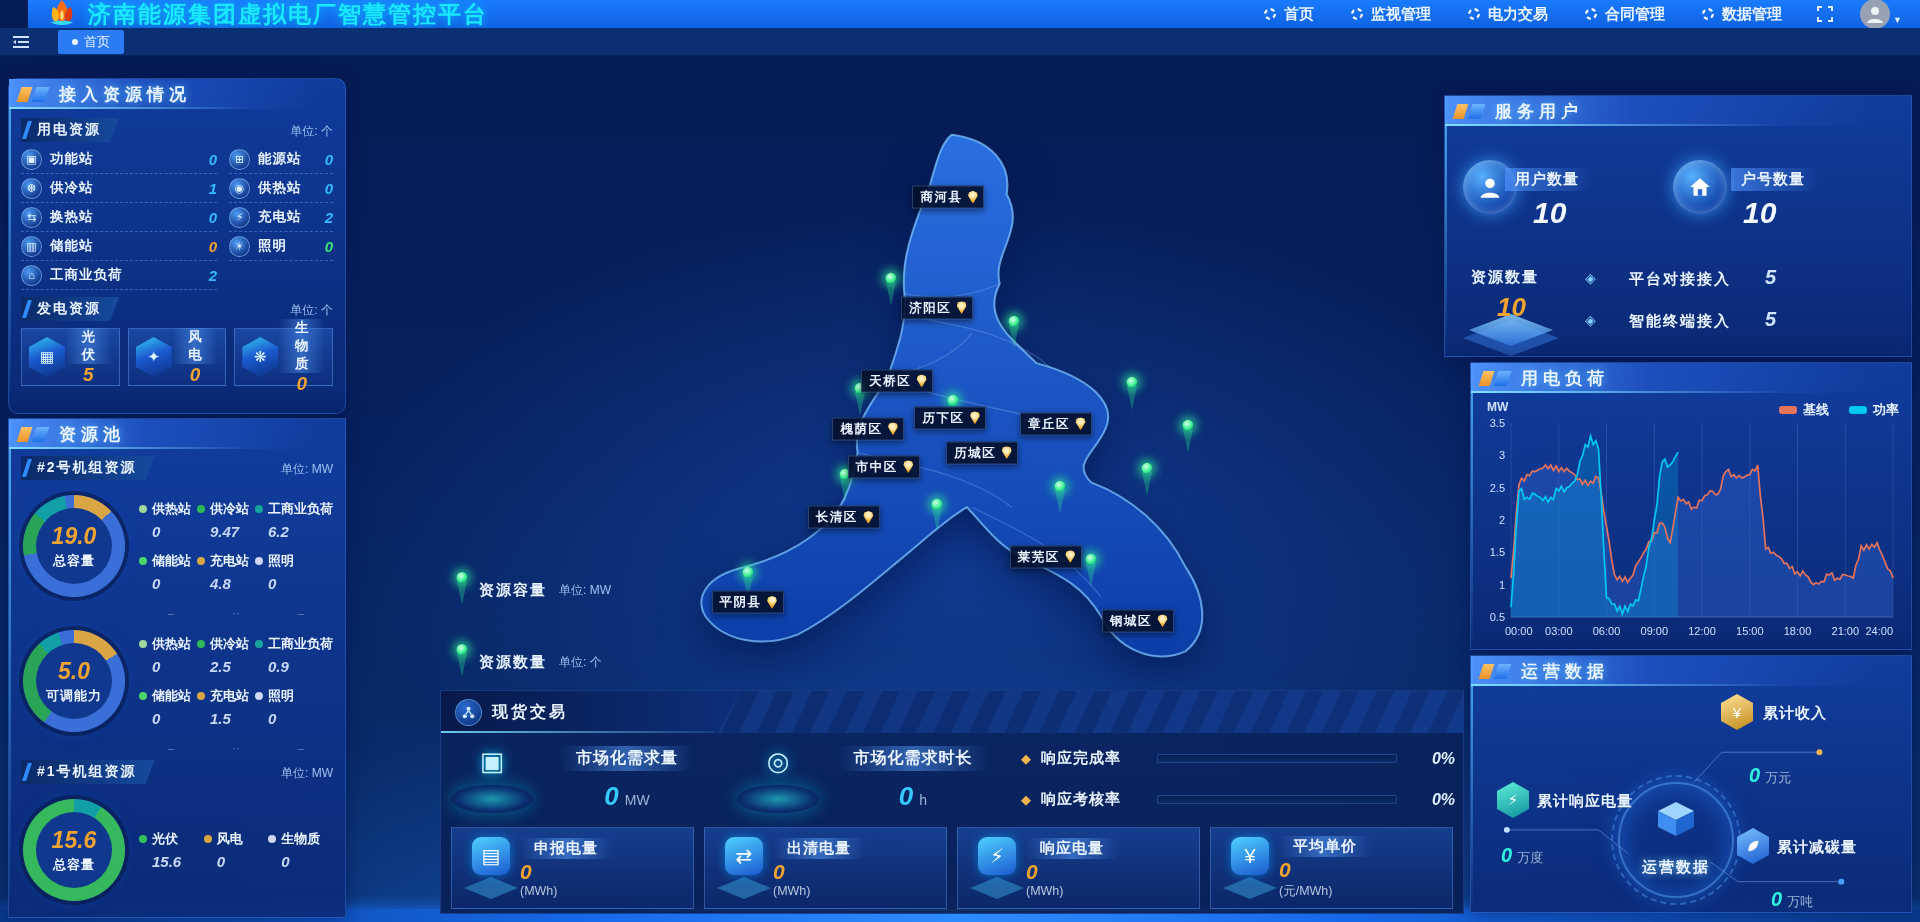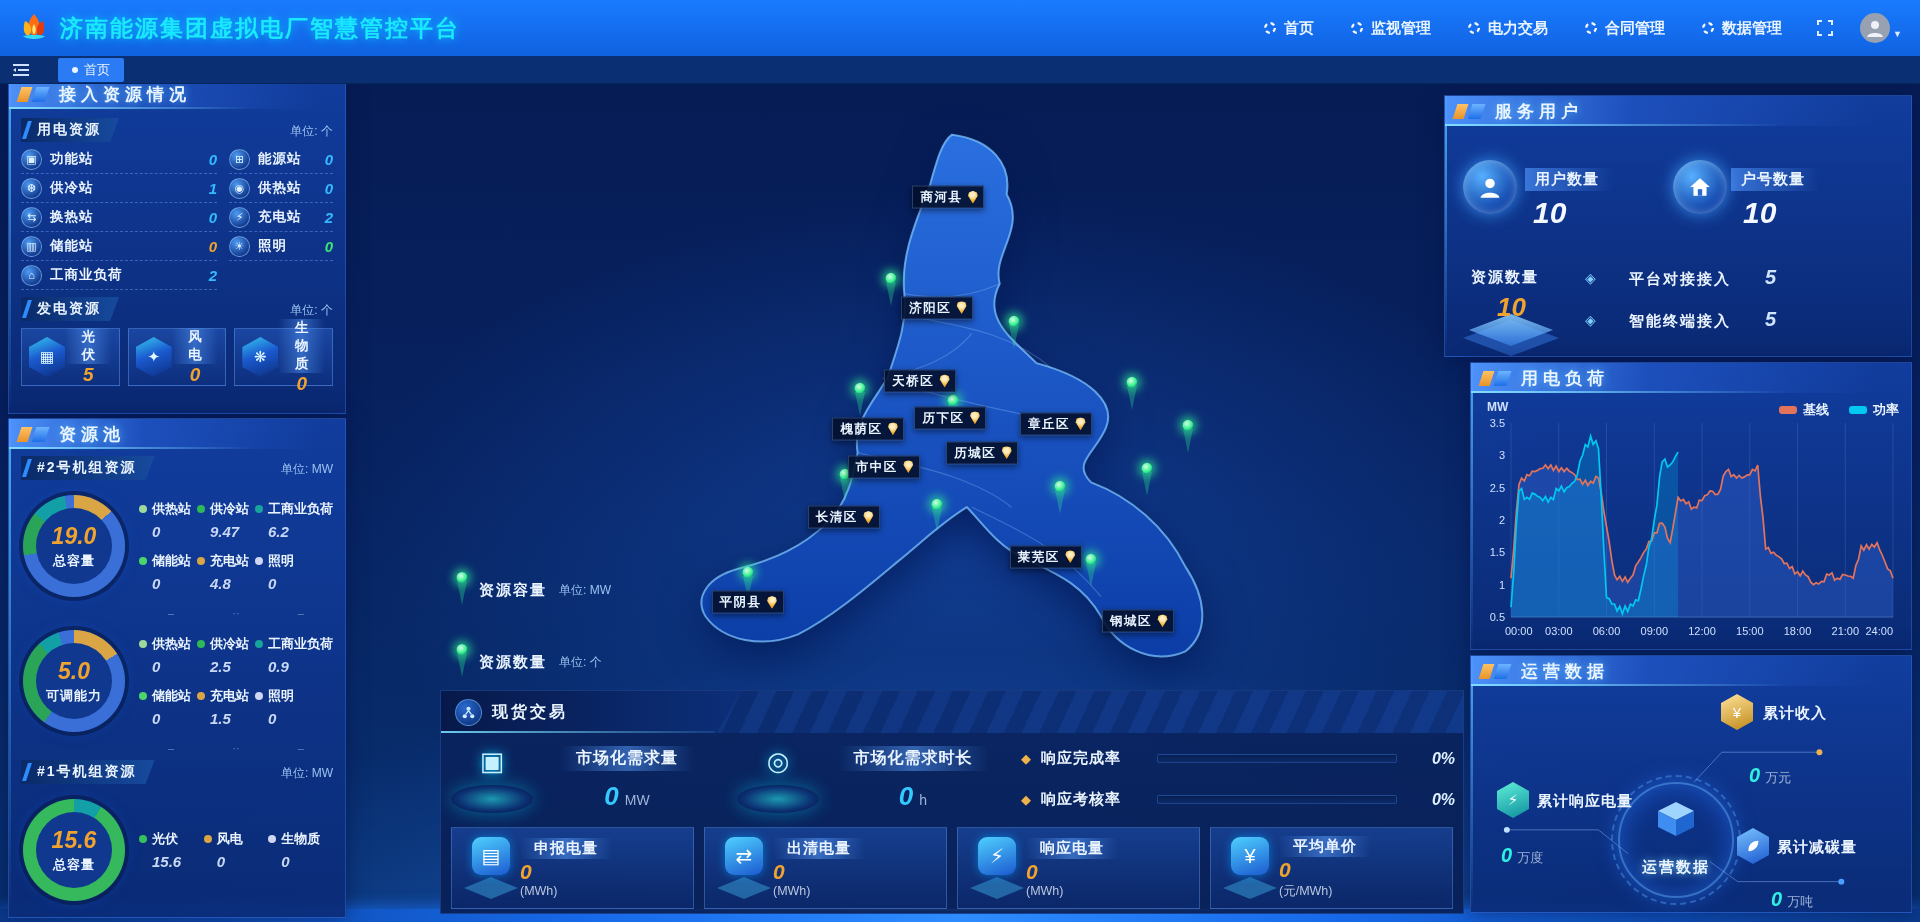--- a/index.html
+++ b/index.html
@@ -1,21 +1,21 @@
 <!DOCTYPE html>
 <html><head>
 <meta charset="utf-8">
 <style>
   * { margin:0; padding:0; box-sizing:border-box; }
   html,body { width:1920px; height:922px; overflow:hidden; }
   body { font-family:"Liberation Sans","DejaVu Sans",sans-serif; color:#eaf4ff; background:#061c55; position:relative; }
 
   
-  .header { height:56px; display:flex; align-items:center; padding:12px 18px;
-    background:linear-gradient(180deg,#1a7bff,#0f62e0); position:relative; z-index:60; }
+  .header { height:28px; display:flex; align-items:center; padding:12px 18px;
+    background:linear-gradient(180deg,#1a7bff,#0f62e0); position:relative; z-index:60;margin-left:28px; }
   .logo { width:32px; height:32px; margin-right:10px; }
   .app-title { font-size:23px; font-weight:bold; letter-spacing:2px; color:#19e8ff;
     text-shadow:0 0 10px rgba(0,220,255,.75); }
   .nav { margin-left:auto; display:flex; align-items:center; gap:36px; }
   .nav-item { display:flex; align-items:center; gap:7px; font-size:15px; font-weight:bold; cursor:pointer; }
   .nav-ic { width:14px; height:14px; }
   .fullscreen-ic { width:18px; height:18px; margin-left:34px; cursor:pointer; }
   .avatar-wrap { display:flex; align-items:flex-start; margin-left:26px; cursor:pointer; }
   .avatar { width:30px; height:30px; border-radius:50%; background:#97a1b2; display:flex; align-items:center; justify-content:center; overflow:hidden; }
   .caret { color:#dfe9ff; font-size:9px; margin:16px 0 0 3px; }
@@ -69,21 +69,21 @@
   .ph-title { font-size:17px; font-weight:bold; letter-spacing:5px; text-shadow:0 0 10px rgba(90,190,255,.85); }
 
   .subrow { display:flex; align-items:flex-end; justify-content:space-between; margin:7px 0 3px; }
   .subtag { position:relative; background:linear-gradient(90deg,#0a2a68,#164a9e); padding:3px 18px 3px 16px;
     font-size:14px; font-weight:bold; letter-spacing:2px;
     clip-path:polygon(0 0,100% 0,calc(100% - 9px) 100%,0 100%); }
   .subtag::before { content:""; position:absolute; left:4px; top:3px; bottom:3px; width:4px; background:#2f8cff; transform:skewX(-18deg); }
   .unit { font-size:12px; color:#9cc3f0; padding-bottom:2px; }
 
   
-  .p-access { left:8px; top:6px; width:338px; height:336px; }
+  .p-access { left:8px; top:6px; width:338px; height:336px;border-radius:10px; }
   .p-access .pad { padding:2px 12px 0 12px; }
   .res-grid { display:grid; grid-template-columns:196px 1fr; column-gap:12px; }
   .res-row { display:flex; align-items:center; height:29px; border-bottom:1px dashed rgba(120,170,255,.42); }
   .res-ic { width:21px; height:21px; border-radius:50%; flex:none; margin-right:8px;
     background:radial-gradient(circle at 35% 30%, #4e9bf5, #11388c 75%);
     border:1px solid rgba(150,205,255,.55); display:flex; align-items:center; justify-content:center;
     font-size:11px; color:#dff0ff; }
   .res-name { font-size:13.5px; font-weight:bold; letter-spacing:1px; }
   .res-val { margin-left:auto; font-size:15px; font-weight:bold; font-style:italic; }
   .v-blue { color:#35b9ff; } .v-orange { color:#f0a32f; } .v-green { color:#3ae374; }
@@ -325,21 +325,21 @@
       <div class="beacon" style="left: 63.5%; top: 79%;"></div>
       <div class="beacon" style="left: 30%; top: 81%;"></div>
       <div class="district" style="left: 49.6%; top: 19.5%;">
         <span>商河县</span>
         <span class="pin"></span>
       </div>
       <div class="district" style="left: 48.5%; top: 37.5%; justify-content: center;">
         <span>济阳区</span>
         <span class="pin"></span>
       </div>
-      <div class="district" style="left: 44.6%; top: 49.5%; margin-left: 23px;">
+      <div class="district" style="left: 44.6%; top: 49.5%;">
         <span>天桥区</span>
         <span class="pin"></span>
       </div>
       <div class="district" style="left: 49.8%; top: 55.5%;">
         <span>历下区</span>
         <span class="pin"></span>
       </div>
       <div class="district" style="left: 60.1%; top: 56.5%;">
         <span>章丘区</span>
         <span class="pin"></span>
@@ -632,21 +632,21 @@
       <span class="acc-o"></span>
       <span class="acc-b"></span>
       <span class="ph-title">服务用户</span>
     </div>
     <div class="sv-badge" style="left:18px; top:64px;">
       <svg width="26" height="26" viewBox="0 0 22 22">
         <circle cx="11" cy="8" r="4" fill="#ffffff"></circle>
           <path d="M3 20 C4 14.5 18 14.5 19 20 Z" fill="#ffffff"></path>
       </svg>
     </div>
-    <div class="sv-label" style="left:80px; top:72px;text-align:right;">用户数量</div>
+    <div class="sv-label" style="left:60px; top:72px;text-align:right;">用户数量</div>
     <div class="sv-num" style="left:88px; top:100px;">10</div>
     <div class="sv-badge" style="left:228px; top:64px;">
       <svg width="24" height="24" viewBox="0 0 22 22">
         <path d="M11 3 L20 11 H17 V19 H5 V11 H2 Z" fill="#ffffff"></path>
           <rect x="9" y="13" width="4" height="6" fill="#2a6ad0"></rect>
       </svg>
     </div>
     <div class="sv-label" style="left:286px; top:72px;">户号数量</div>
     <div class="sv-num" style="left:298px; top:100px;">10</div>
     <div class="rc-label">资源数量</div>

